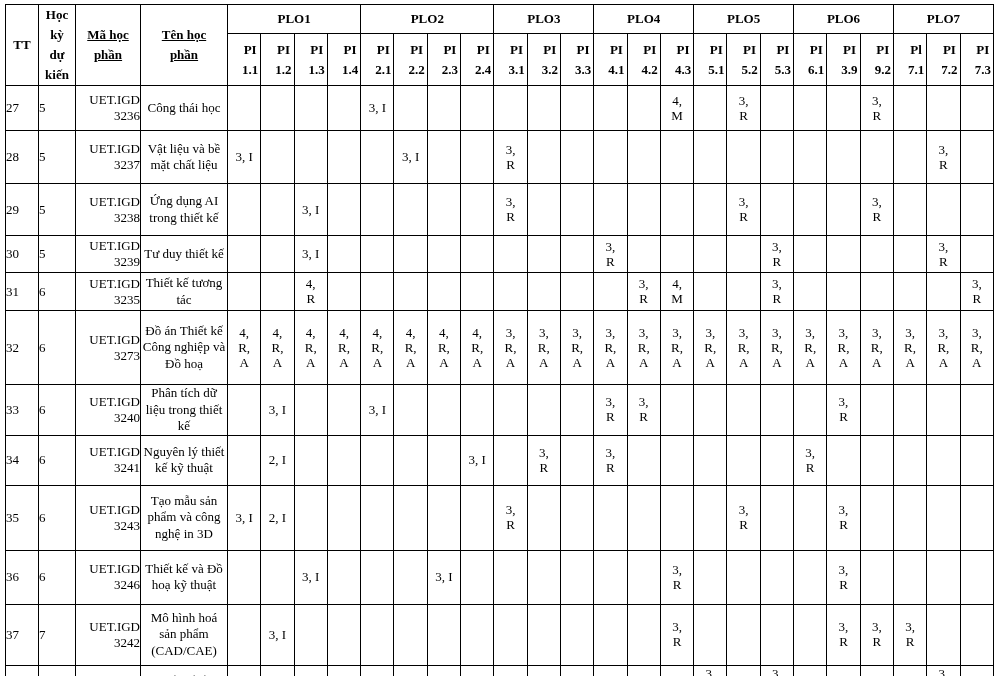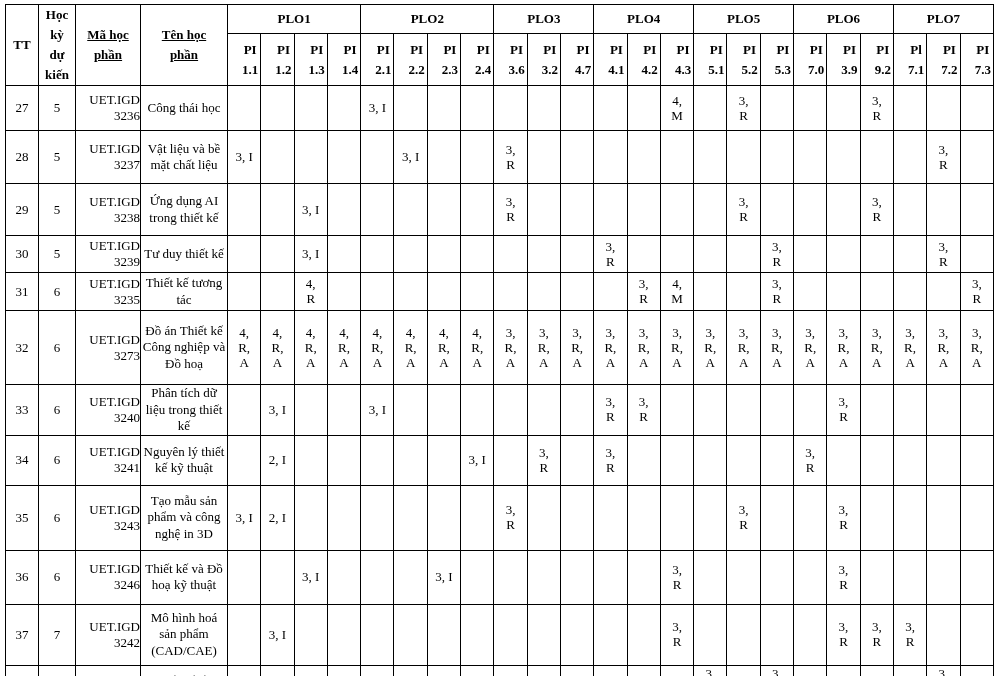--- a/index.html
+++ b/index.html
@@ -16,21 +16,21 @@
     font-size:13px; overflow:hidden;
   }
   .matrix th { font-weight:bold; line-height:20px; }
   .c { text-align:center; }
   thead tr:nth-child(1) { height:23px; }
   thead tr:nth-child(2) { height:38px; }
   .pi-th-in, .th-in, .th-sem-in { display:inline-block; text-align:center; }
   .pi-th-in { max-width:20px;margin-left:12px; }
   .th-in { max-width:48px;text-decoration:underline; }
   .th-sem-in { max-width:26px; }
-  .tt-cell, .semester-cell { text-align:center; }
+  .tt-cell, .semester-cell { text-align:left; }
   .code-cell { text-align:right; padding:1px 3px 1px 5px; line-height:16px; }
   .name-cell { text-align:center; padding:1px 2px 1px 5px; line-height:16.5px; }
   .pi-cell { text-align:center; }
   .pi-cell .val { display:inline-block; max-width:20px; line-height:15px; text-align:center; }
   tbody tr:nth-child(1)  { height:45px; }
   tbody tr:nth-child(2)  { height:53px; }
   tbody tr:nth-child(3)  { height:52px; }
   tbody tr:nth-child(4)  { height:37px; }
   tbody tr:nth-child(5)  { height:38px; }
   tbody tr:nth-child(6)  { height:74px; }
@@ -99,30 +99,30 @@
         </tr>
       <tr id="pi-header-row">
           <th class="c"><span class="pi-th-in">PI 1.1</span></th>
           <th class="c"><span class="pi-th-in">PI 1.2</span></th>
           <th class="c"><span class="pi-th-in">PI 1.3</span></th>
           <th class="c"><span class="pi-th-in">PI 1.4</span></th>
           <th class="c"><span class="pi-th-in">PI 2.1</span></th>
           <th class="c"><span class="pi-th-in">PI 2.2</span></th>
           <th class="c"><span class="pi-th-in">PI 2.3</span></th>
           <th class="c"><span class="pi-th-in">PI 2.4</span></th>
-          <th class="c"><span class="pi-th-in">PI 3.6</span></th>
+          <th class="c"><span class="pi-th-in">PI 3.1</span></th>
           <th class="c"><span class="pi-th-in">PI 3.2</span></th>
-          <th class="c"><span class="pi-th-in">PI 4.7</span></th>
+          <th class="c"><span class="pi-th-in">PI 3.3</span></th>
           <th class="c"><span class="pi-th-in">PI 4.1</span></th>
           <th class="c"><span class="pi-th-in">PI 4.2</span></th>
           <th class="c"><span class="pi-th-in">PI 4.3</span></th>
           <th class="c"><span class="pi-th-in">PI 5.1</span></th>
           <th class="c"><span class="pi-th-in">PI 5.2</span></th>
           <th class="c"><span class="pi-th-in">PI 5.3</span></th>
-          <th class="c"><span class="pi-th-in">PI 7.0</span></th>
+          <th class="c"><span class="pi-th-in">PI 6.1</span></th>
           <th class="c"><span class="pi-th-in">PI 3.9</span></th>
           <th class="c"><span class="pi-th-in">PI 9.2</span></th>
           <th class="c"><span class="pi-th-in">Pl 7.1</span></th>
           <th class="c"><span class="pi-th-in">PI 7.2</span></th>
           <th class="c"><span class="pi-th-in">PI 7.3</span></th>
         </tr>
     </thead>
     <tbody id="matrix-body">
         <tr>
           <td class="tt-cell">27</td>

